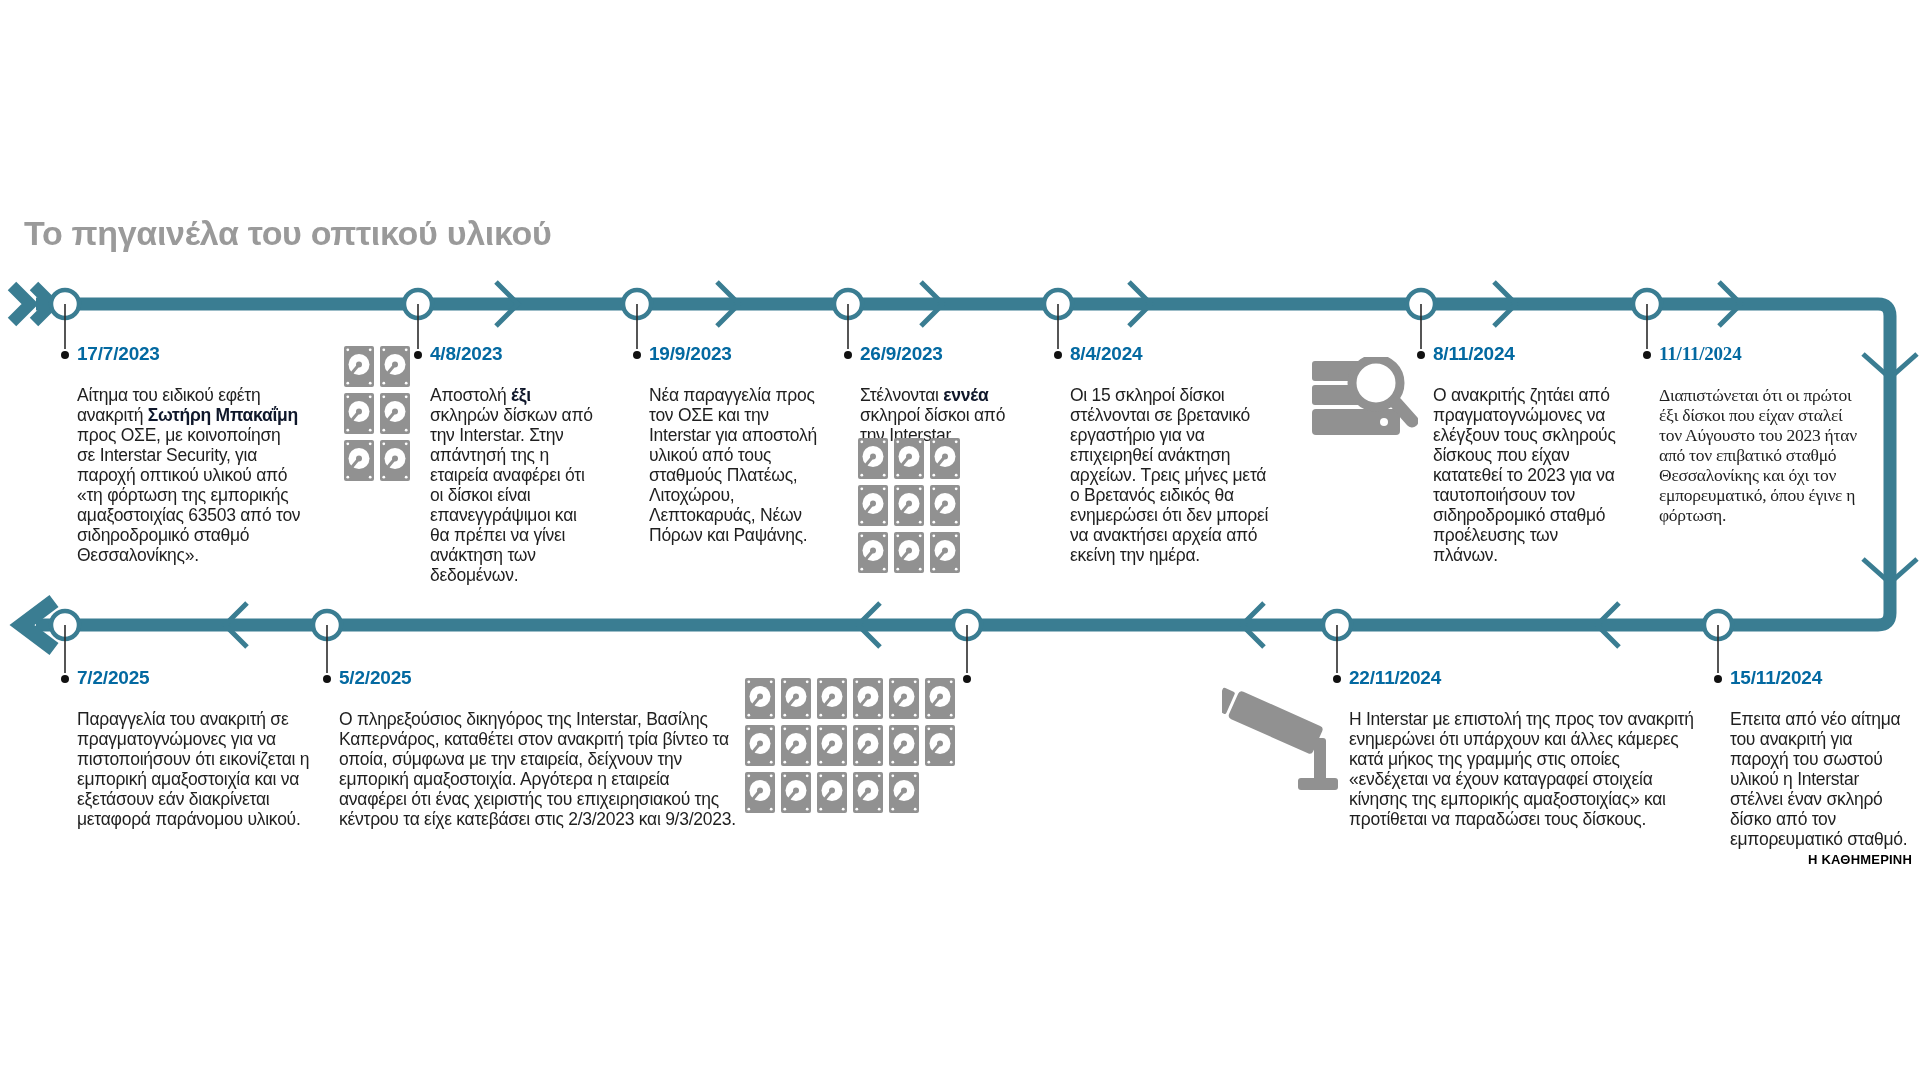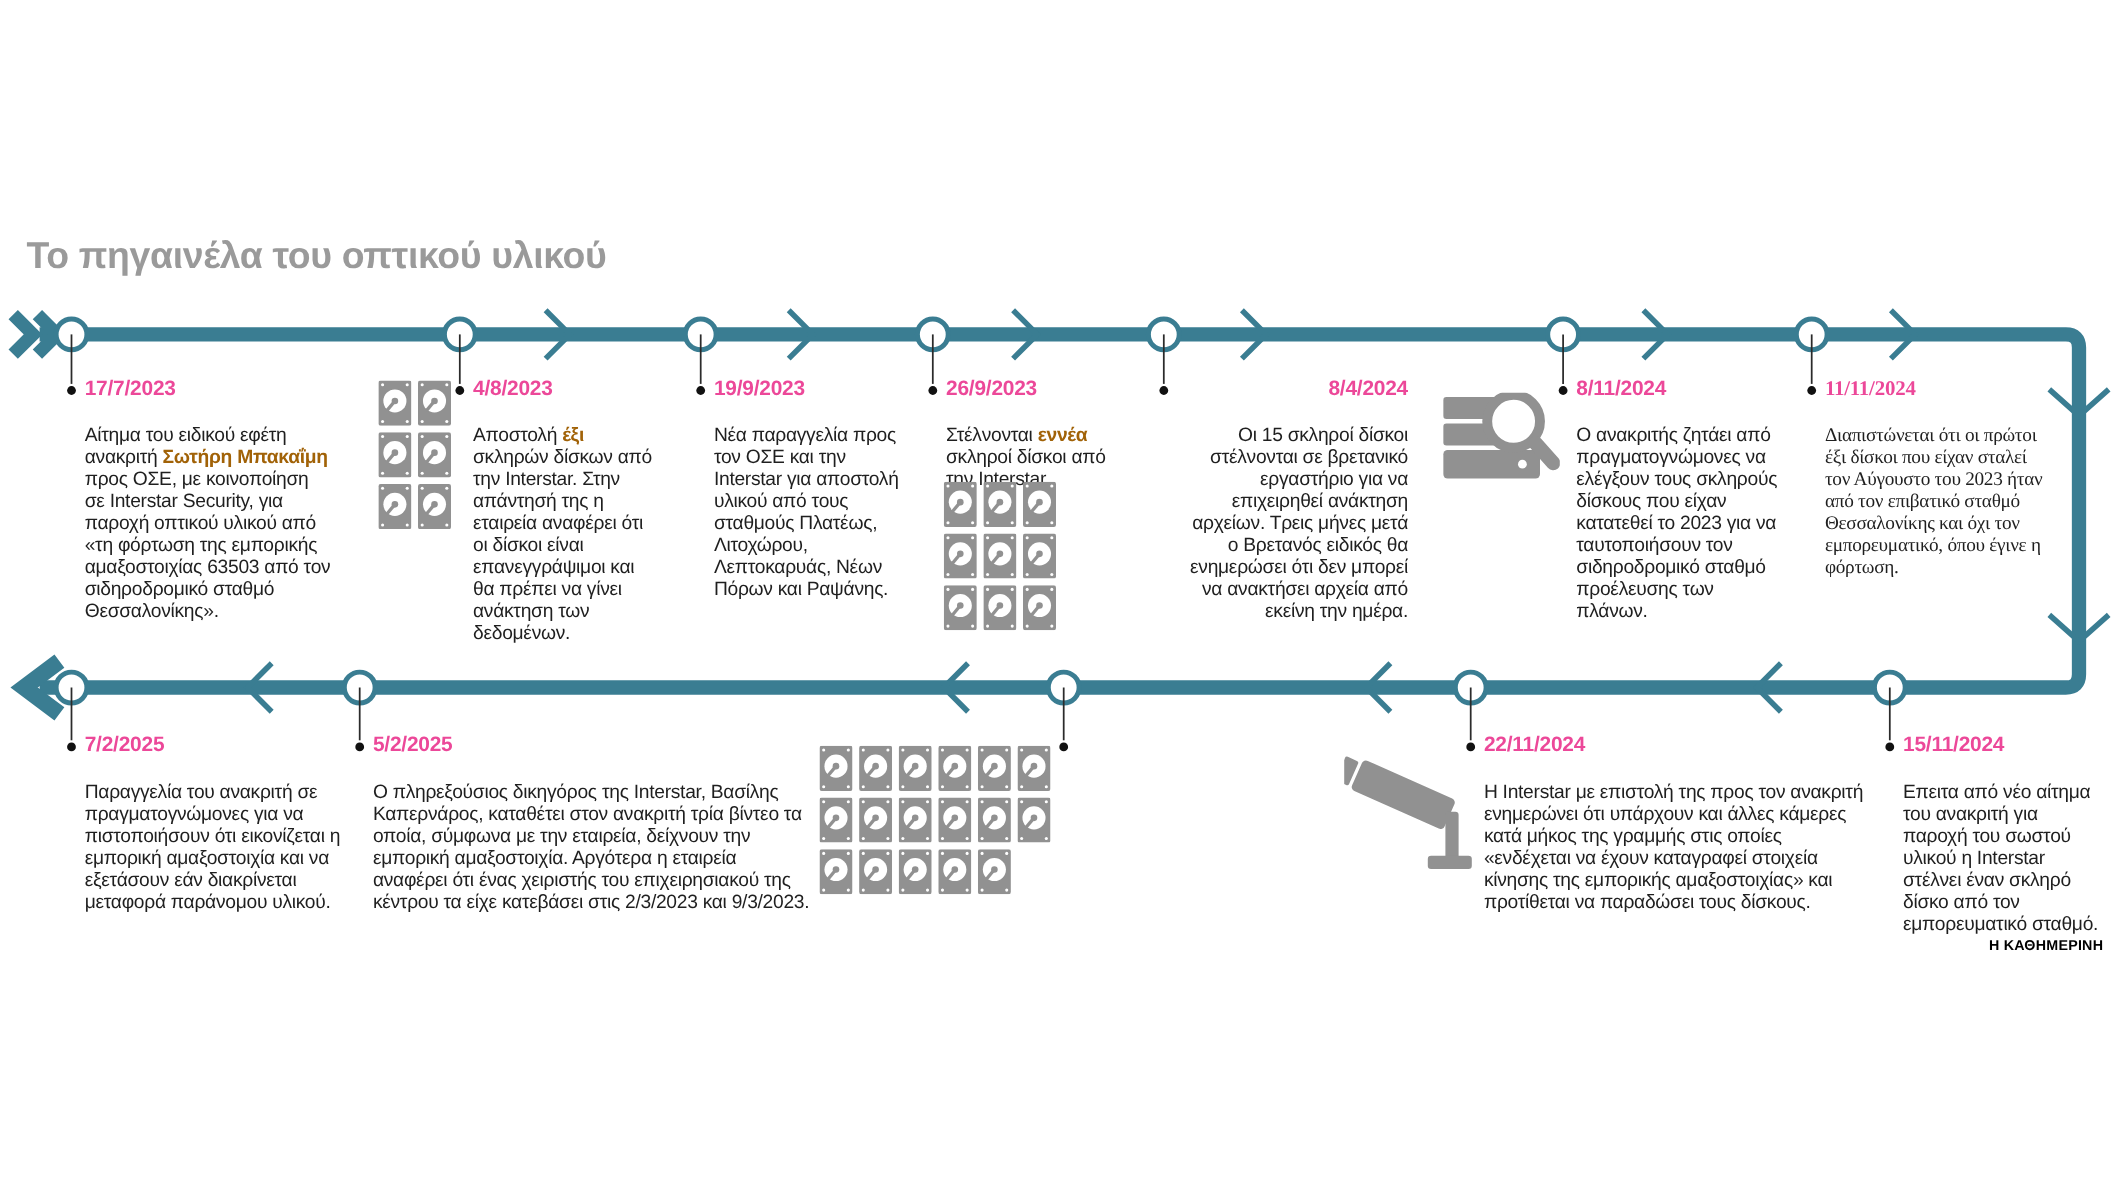--- a/index.html
+++ b/index.html
@@ -20,28 +20,28 @@
   svg.tl{position:absolute;left:0;top:0;}
   .track{fill:none;stroke:var(--accent);stroke-width:13px;}
   .chev{fill:none;stroke:var(--accent);stroke-width:5px;}
   .start{fill:none;stroke:var(--accent);stroke-width:12px;}
   .start2{fill:none;stroke:var(--accent);stroke-width:15px;}
   .node{fill:#ffffff;stroke:var(--accent);stroke-width:4.5px;}
   .stem{stroke:#2b2b2b;stroke-width:1.6px;}
   .bullet{fill:#111111;}
   .entry{position:absolute;}
   .entry .date{
-    position:relative;font-size:19px;font-weight:bold;color:#ec4899;line-height:22px;
+    position:relative;font-size:19px;font-weight:bold;color:#0369a1;line-height:22px;
     letter-spacing:-0.2px;white-space:nowrap;
   }
   .entry .body{
     margin-top:20px;font-size:17.5px;line-height:20px;color:var(--text);
     letter-spacing:-0.015em;
   }
-  .entry .body b{font-weight:bold;color:#a16207;}
+  .entry .body b{font-weight:bold;color:#0f172a;}
   .icon{position:absolute;}
   .hddgrid{display:grid;gap:6px;}
   .disk{width:30px;height:41px;display:block;}
   .dg{fill:var(--icon-gray);}
   .arm{stroke:var(--icon-gray);stroke-width:3px;}
   .gfill{fill:var(--icon-gray);}
   .lens{fill:#ffffff;stroke:var(--icon-gray);stroke-width:9px;}
   .handle{stroke:var(--icon-gray);stroke-width:13px;stroke-linecap:round;}
   .credit{
     position:absolute;right:8px;top:852px;font-size:13px;font-weight:bold;color:#000000;
@@ -289,21 +289,21 @@
         <circle cx="15" cy="18.5" r="10.5" fill="#ffffff"></circle>
         <line class="arm" x1="15" y1="18.5" x2="7.5" y2="27.5"></line>
         <circle class="dg" cx="15" cy="18.5" r="3"></circle>
         <circle cx="3.8" cy="3.8" r="1.4" fill="#ffffff"></circle>
         <circle cx="26.2" cy="3.8" r="1.4" fill="#ffffff"></circle>
         <circle cx="3.8" cy="37.2" r="1.4" fill="#ffffff"></circle>
         <circle cx="26.2" cy="37.2" r="1.4" fill="#ffffff"></circle>
       </svg>
     </div>
 
-  <div class="entry" style="left:1070px;top:343px;width:210px;text-align:right;">
+  <div class="entry" style="left:1070px;top:343px;width:210px;">
     <div class="date">8/4/2024</div>
     <div class="body"><span>Οι 15 σκληροί δίσκοι στέλνονται σε βρετανικό εργαστήριο για να επιχειρηθεί ανάκτηση αρχείων. Τρεις μήνες μετά ο Βρετανός ειδικός θα ενημερώσει ότι δεν μπορεί να ανακτήσει αρχεία από εκείνη την ημέρα.</span></div>
   </div>
 
   <svg class="icon" style="left:1312px;top:357px;" width="106" height="92" viewBox="0 0 106 92">
     <rect class="gfill" x="0" y="4" width="62" height="20" rx="3"></rect>
     <rect class="gfill" x="0" y="28" width="62" height="20" rx="3"></rect>
     <rect class="gfill" x="0" y="52" width="88" height="26" rx="4"></rect>
     <circle cx="72" cy="65" r="4" fill="#ffffff"></circle>
     <circle class="lens" cx="64" cy="26" r="24"></circle>

